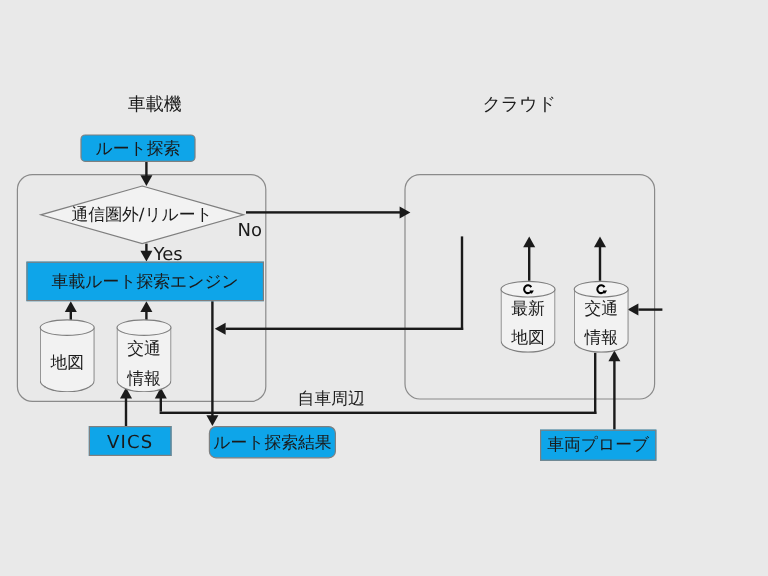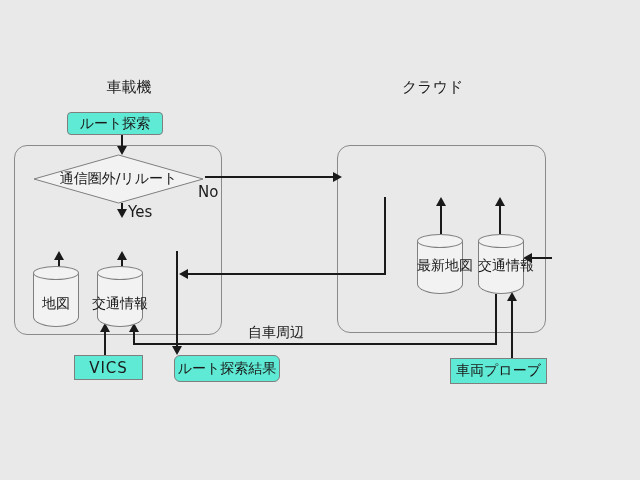--- a/index.html
+++ b/index.html
@@ -8,21 +8,21 @@
     background:#e9e9e9;
     font-family:"DejaVu Sans","Liberation Sans",sans-serif;
     color:#1a1a1a;
   }
   #canvas { position:relative; width:640px; height:480px; }
 
   .hdr { position:absolute; font-size:15px; text-align:center; white-space:nowrap; }
 
   .box {
     position:absolute; box-sizing:border-box;
-    background:#5eead4; border:1px solid #7f7f7f;
+    background:#0ea5e9; border:1px solid #7f7f7f;
     display:flex; align-items:center; justify-content:center;
     font-size:14px; white-space:nowrap; z-index:3;
   }
   .rounded4 { border-radius:4px; }
   .rounded6 { border-radius:6px; }
 
   .frame {
     position:absolute; box-sizing:border-box;
     border:1px solid #8a8a8a; border-radius:13px;
     z-index:1;
@@ -50,21 +50,21 @@
   }
   .cyl-body {
     position:absolute; left:0; right:0; top:7px; bottom:0;
     background:#f2f2f2;
     border:1px solid #7f7f7f; border-top:none;
     border-radius:0 0 50% 50% / 0 0 10px 10px;
     box-sizing:border-box;
   }
   .cyl-content {
     position:absolute; left:0; right:0; top:0; bottom:0;
-    display:flex; flex-direction:row; align-items:center; justify-content:center;
+    display:flex; flex-direction:column; align-items:center; justify-content:center;
     font-size:14px; line-height:25px; white-space:nowrap; z-index:1;text-align:right;
   }
   .cyl-content.with-icon { justify-content:flex-start; padding-top:1px; line-height:24px; }
   .refresh-svg { display:block; margin-top:1px; }
 
   .vicinity { position:absolute; font-size:14px; z-index:2; white-space:nowrap; }
   .vics-text { letter-spacing:1px; font-size:15px; }
 </style>
 </head>
 <body>
@@ -84,20 +84,23 @@
   <div class="diamond-wrap" style="left:32px; top:154px; width:173px; height:50px;">
     <svg width="173" height="50">
       <polygon points="86.5,1 171,25 86.5,49 2,25" fill="#f2f2f2" stroke="#7f7f7f" stroke-width="1"></polygon>
     </svg>
     <div class="diamond-label">通信圏外/リルート</div>
   </div>
 
   <div class="branch-label" style="left:128px; top:203px;">Yes</div>
   <div class="branch-label" style="left:198px; top:183px;">No</div>
 
+  <div class="box" style="left:22px; top:218px; width:198px; height:33px;">
+    <span>車載ルート探索エンジン</span>
+  </div>
 
   <div class="cyl" style="left:33px; top:266px; width:46px; height:61px;">
     <div class="cyl-body"></div>
     <div class="cyl-top"></div>
     <div class="cyl-content" style="padding-top:14px;">
       <span>地図</span>
     </div>
   </div>
 
   <div class="cyl" style="left:97px; top:266px; width:46px; height:61px;">

